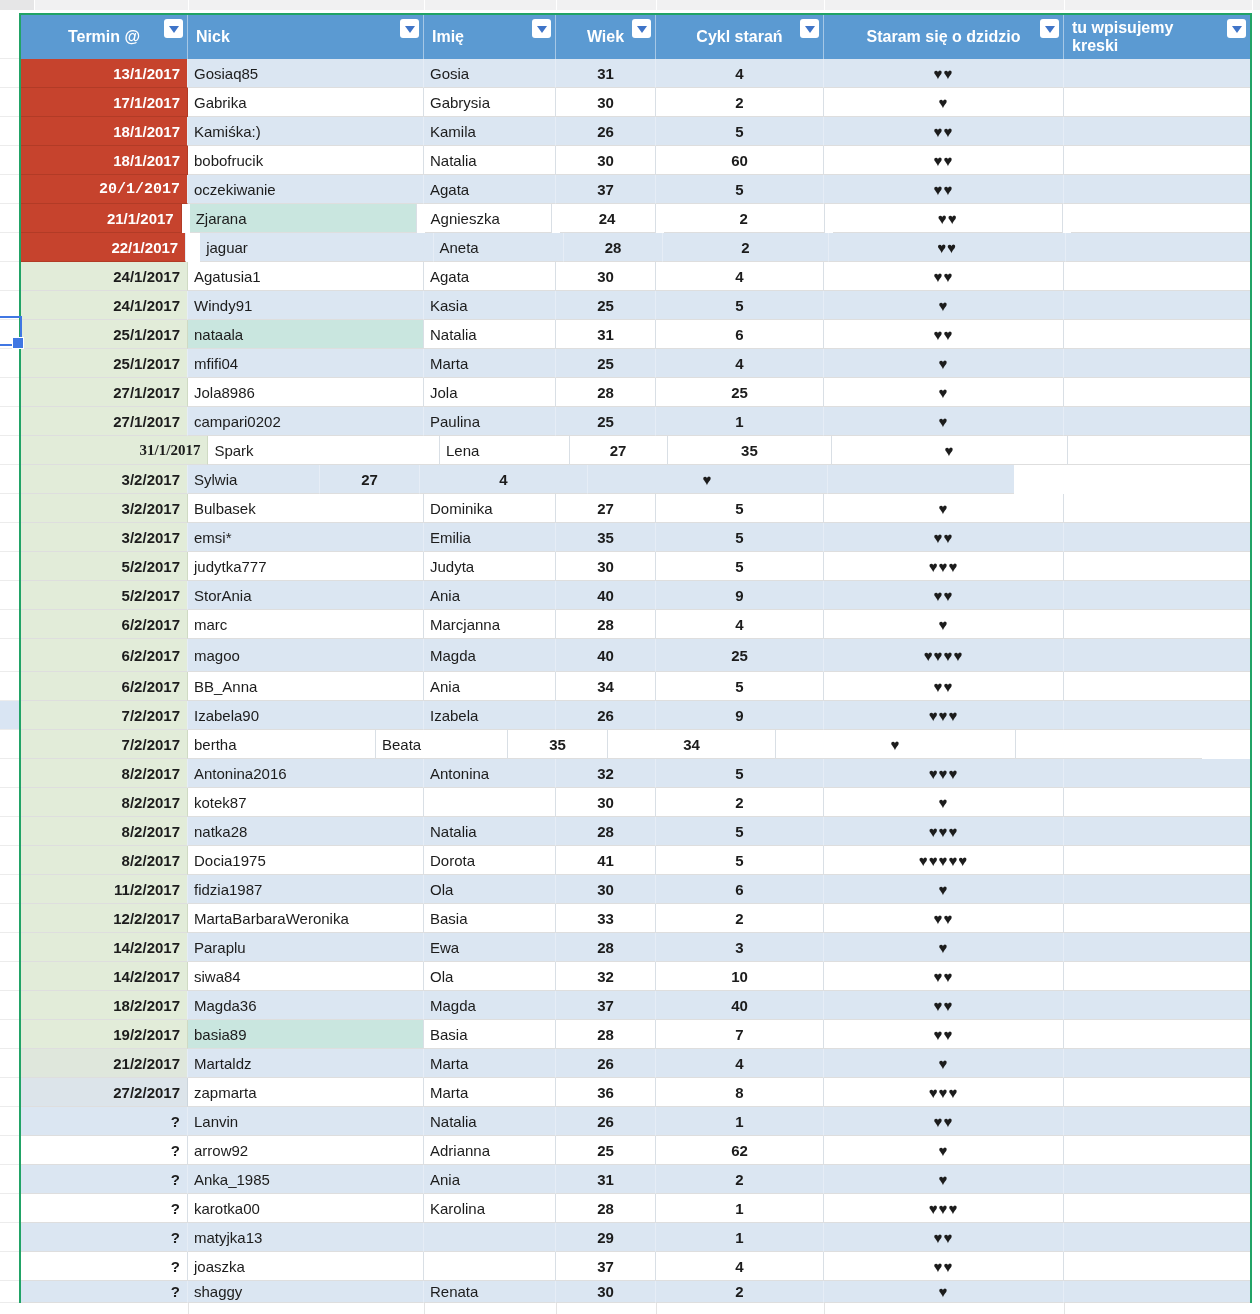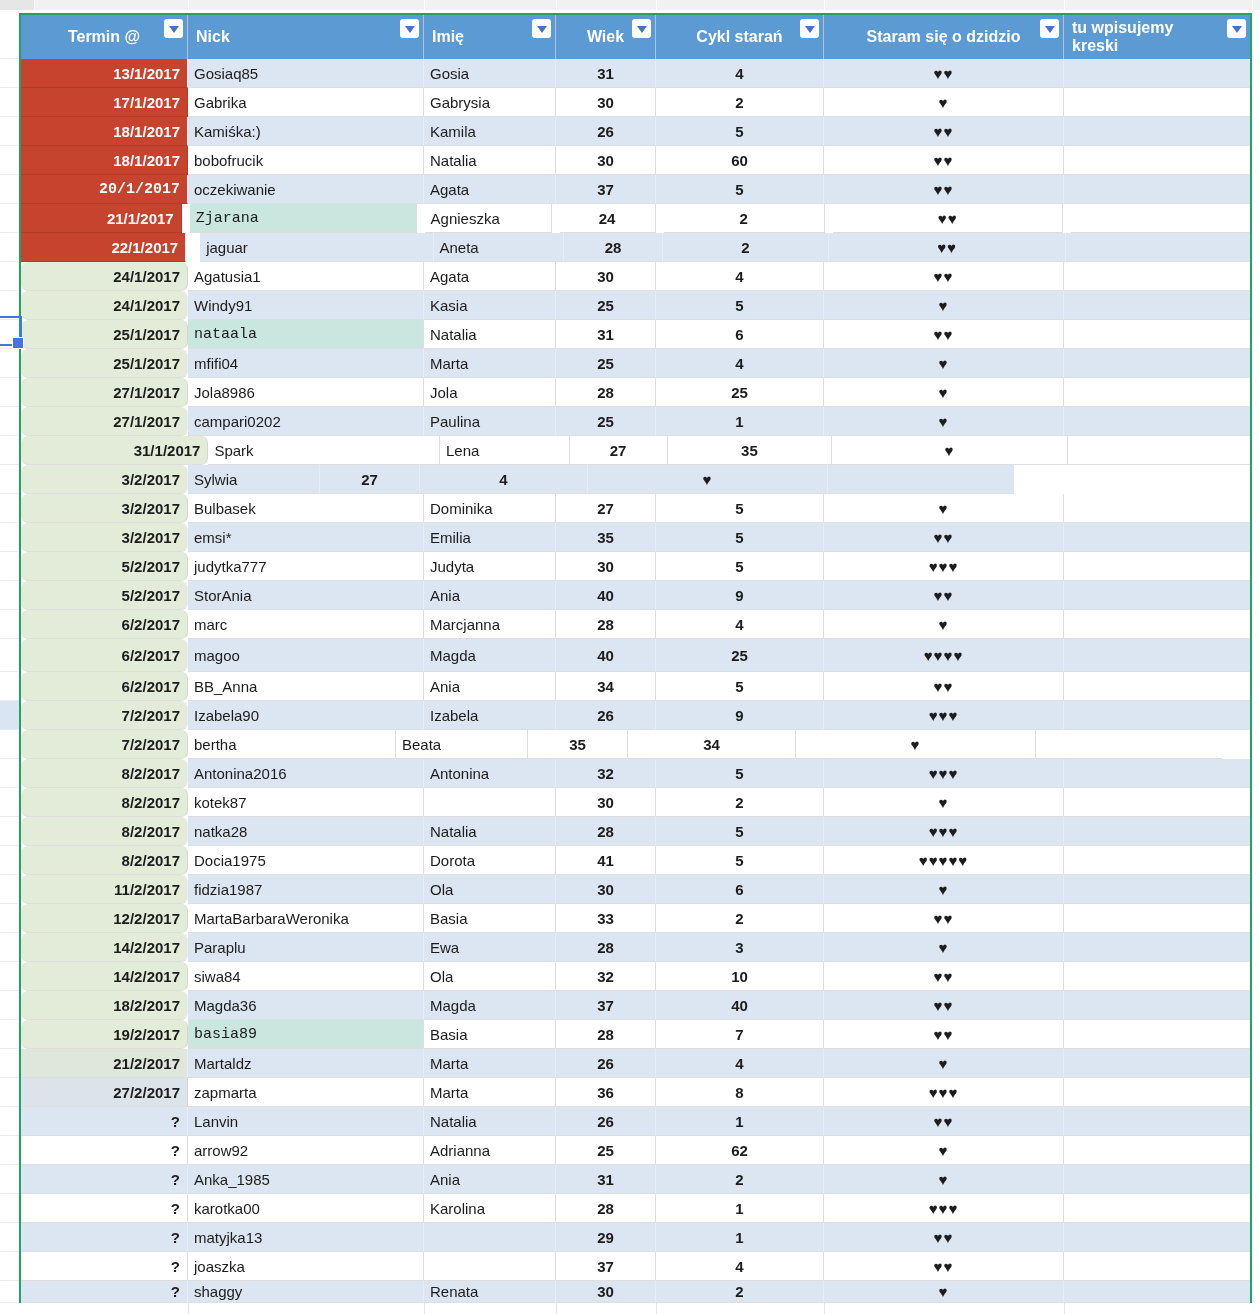--- a/index.html
+++ b/index.html
@@ -49,25 +49,25 @@
     box-sizing:border-box;display:flex;align-items:center;
     font-size:15px;color:var(--text);
     border-right:1px solid #d9dfe5;border-bottom:1px solid #dedede;
     overflow:hidden;white-space:nowrap;
   }
   .row .cell:last-child{border-right:none;}
   .row.blue .cell{background:var(--band_blue);border-right-color:#e6edf6;}
   .row.white .cell{background:var(--band_white);}
   .c-date{justify-content:flex-end;padding-right:7px;font-weight:bold;text-align:center;}
   .c-date.red{background:var(--date_red) !important;color:var(--date_red_text);border-bottom-color:var(--date_red_divider);border-right-color:var(--date_red_divider);}
-  .c-date.green{background:var(--date_green) !important;border-right-color:#cfdac4;border-radius:7px;}
+  .c-date.green{background:var(--date_green) !important;border-right-color:#cfdac4;}
   .c-date.green-late{background:var(--date_green_late) !important;border-right-color:#cfd8cc;}
   .c-date.gray{background:var(--date_gray) !important;border-right-color:#ccd5dc;}
   .c-nick{justify-content:flex-start;padding-left:6px;}
-  .c-nick.teal{background:var(--nick_teal) !important;font-family:Liberation Mono, monospace;}
+  .c-nick.teal{background:var(--nick_teal) !important;}
   .c-imie{justify-content:flex-start;padding-left:6px;}
   .c-num{justify-content:center;font-weight:bold;}
   .c-hearts{justify-content:center;font-weight:bold;font-size:15px;letter-spacing:1px;}
   .c-kreski{justify-content:flex-start;}
   
   .bottom-strip{position:absolute;left:0;top:1303px;width:1260px;height:11px;background:#ffffff;}
   .bottom-line{position:absolute;top:0;width:1px;height:11px;background:#e4e4e4;}
   
   .sel-rect{
     position:absolute;left:-4px;top:316px;width:22px;height:26px;
@@ -297,21 +297,21 @@
       <div class="row blue" style="height: 29px;">
         <div class="cell c-date green" style="width: 167px;">27/1/2017</div>
         <div class="cell c-nick" style="width: 236px;">campari0202</div>
         <div class="cell c-imie" style="width: 132px;">Paulina</div>
         <div class="cell c-num" style="width: 100px;">25</div>
         <div class="cell c-num" style="width: 168px;">1</div>
         <div class="cell c-hearts" style="width: 240px;">♥</div>
         <div class="cell c-kreski" style="width: 186px;"></div>
       </div>
       <div class="row white" style="height: 29px;">
-        <div class="cell c-date green" style="width: 191px;">31/1/2017</div>
+        <div class="cell c-date green" style="width: 191px; font-family: Liberation Serif, serif;">31/1/2017</div>
         <div class="cell c-nick" style="width: 236px;">Spark</div>
         <div class="cell c-imie" style="width: 132px;">Lena</div>
         <div class="cell c-num" style="width: 100px;">27</div>
         <div class="cell c-num" style="width: 168px;">35</div>
         <div class="cell c-hearts" style="width: 240px;">♥</div>
         <div class="cell c-kreski" style="width: 186px;"></div>
       </div>
       <div class="row blue" style="height: 29px;">
         <div class="cell c-date green" style="width: 167px;">3/2/2017</div>
         <div class="cell c-imie" style="width: 132px;">Sylwia</div>
@@ -387,21 +387,21 @@
         <div class="cell c-date green" style="width: 167px;">7/2/2017</div>
         <div class="cell c-nick" style="width: 236px;">Izabela90</div>
         <div class="cell c-imie" style="width: 132px;">Izabela</div>
         <div class="cell c-num" style="width: 100px;">26</div>
         <div class="cell c-num" style="width: 168px;">9</div>
         <div class="cell c-hearts" style="width: 240px;">♥♥♥</div>
         <div class="cell c-kreski" style="width: 186px;"></div>
       </div>
       <div class="row white" style="height: 29px;">
         <div class="cell c-date green" style="width: 167px;">7/2/2017</div>
-        <div class="cell c-nick" style="width: 208px;">bertha</div>
+        <div class="cell c-nick" style="width: 188px;">bertha</div>
         <div class="cell c-imie" style="width: 132px;">Beata</div>
         <div class="cell c-num" style="width: 100px;">35</div>
         <div class="cell c-num" style="width: 168px;">34</div>
         <div class="cell c-hearts" style="width: 240px;">♥</div>
         <div class="cell c-kreski" style="width: 186px;"></div>
       </div>
       <div class="row blue" style="height: 29px;">
         <div class="cell c-date green" style="width: 167px;">8/2/2017</div>
         <div class="cell c-nick" style="width: 236px;">Antonina2016</div>
         <div class="cell c-imie" style="width: 132px;">Antonina</div>

